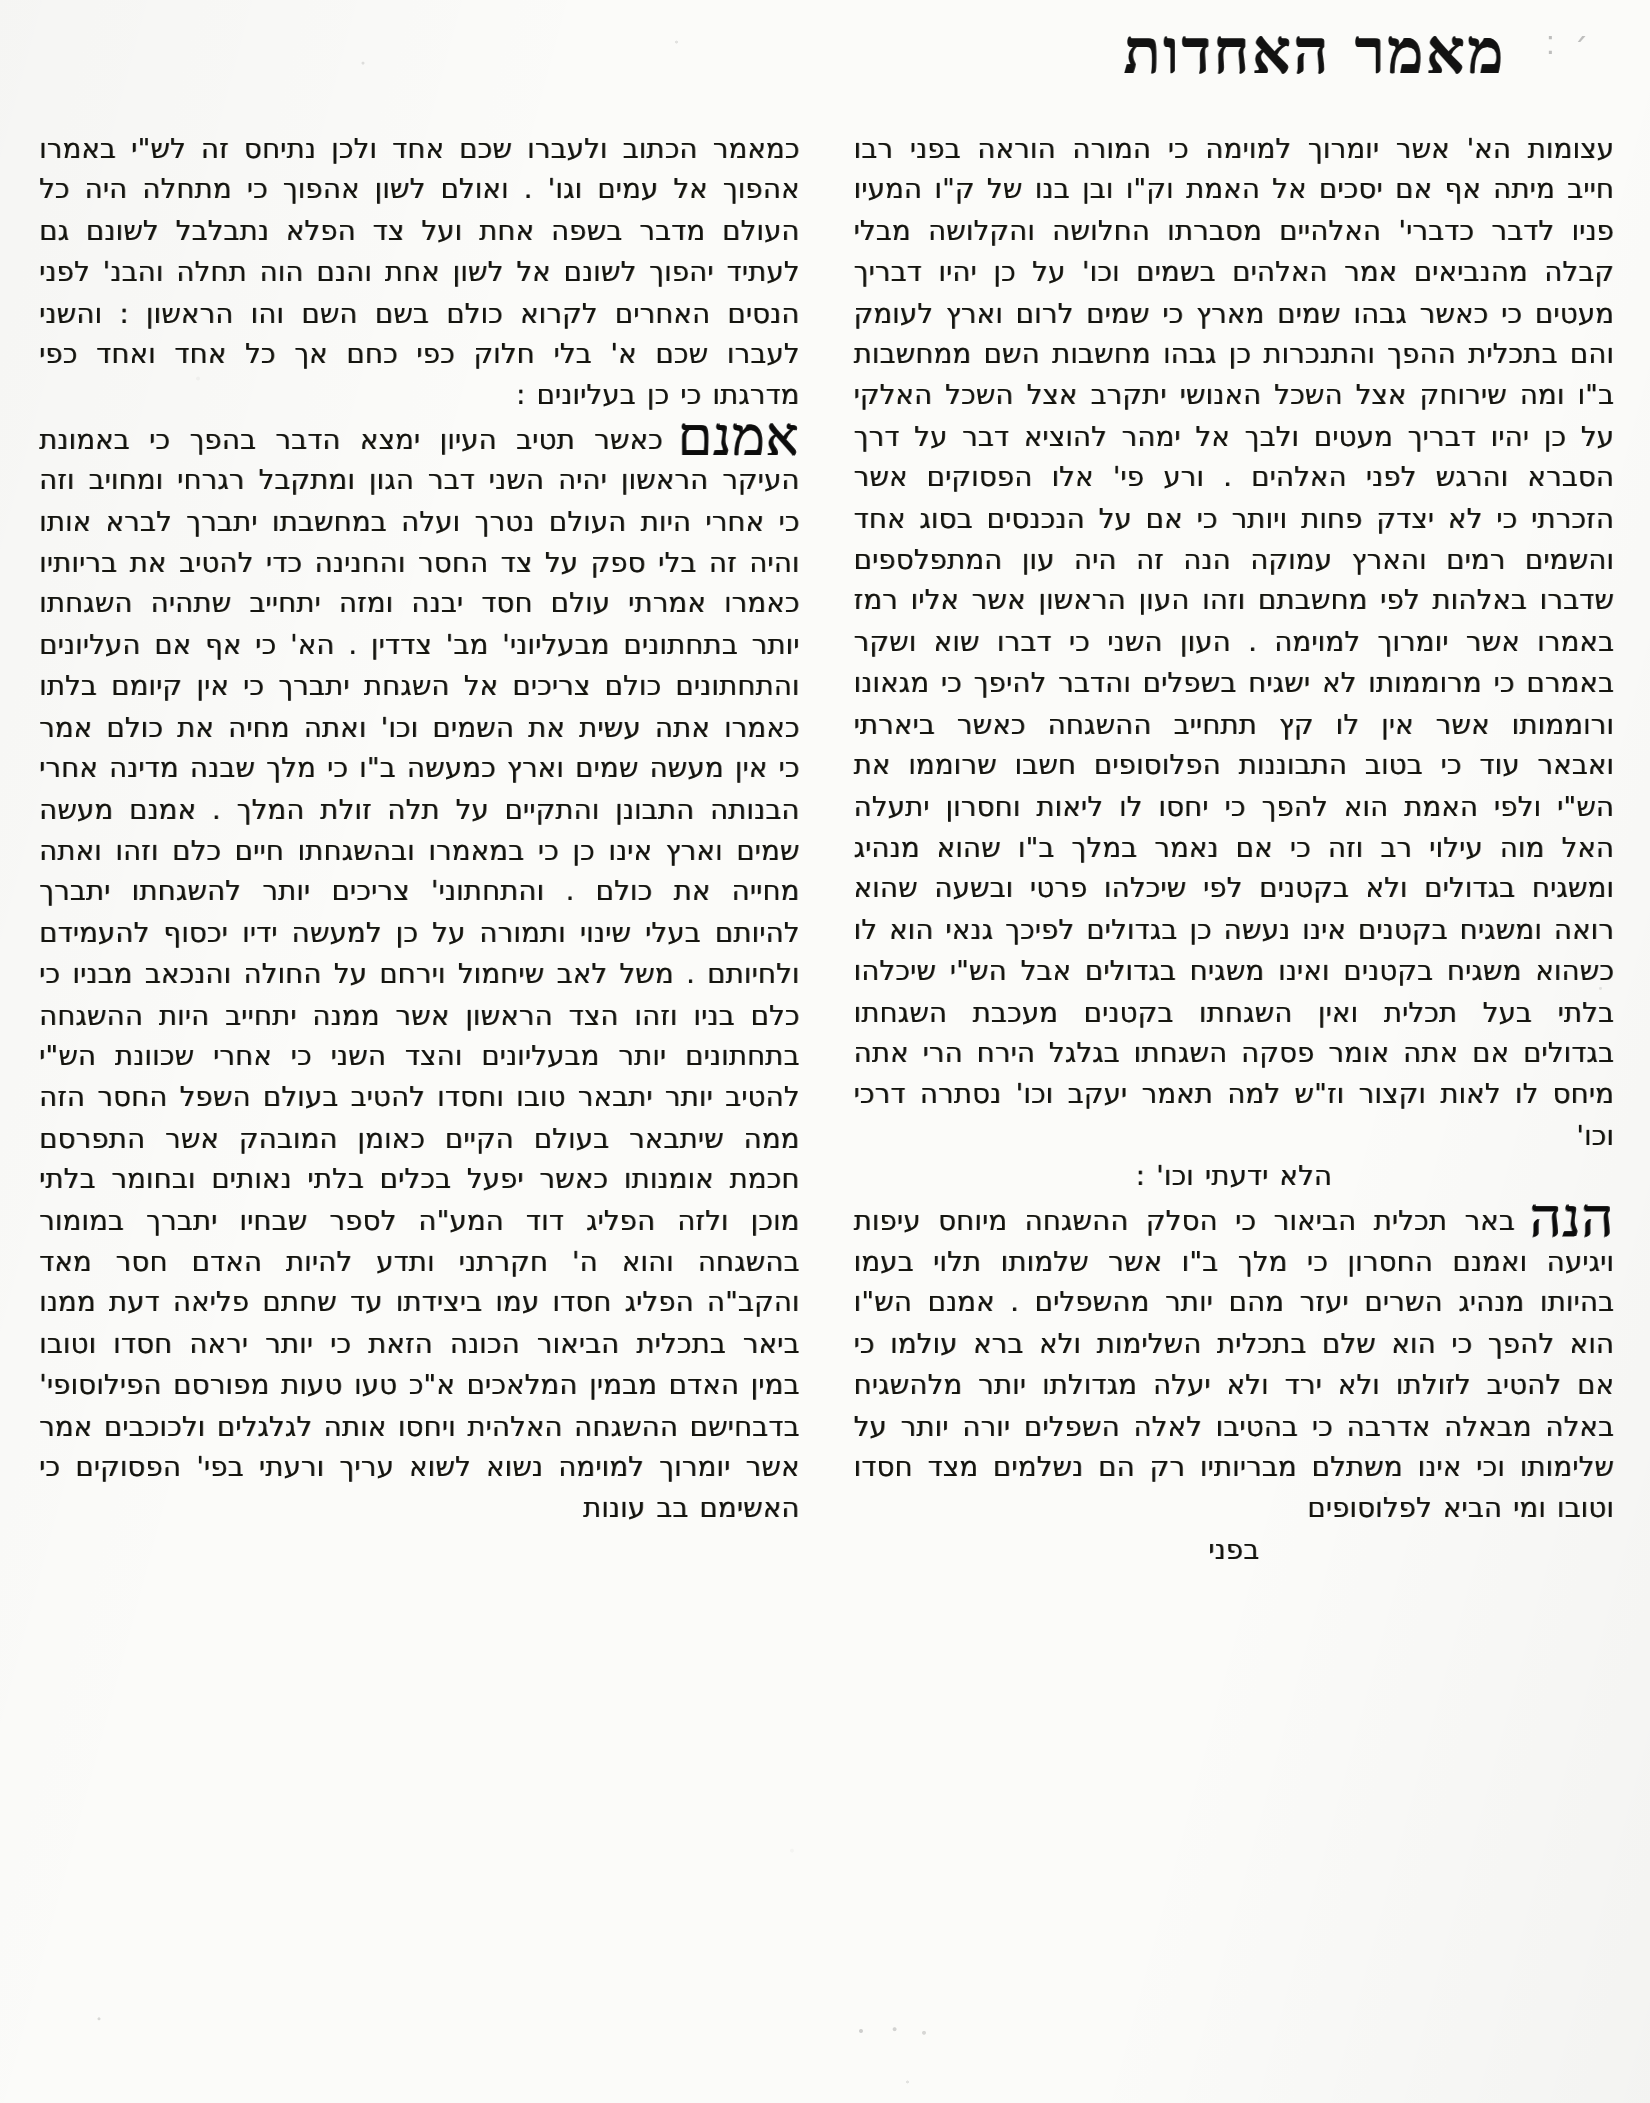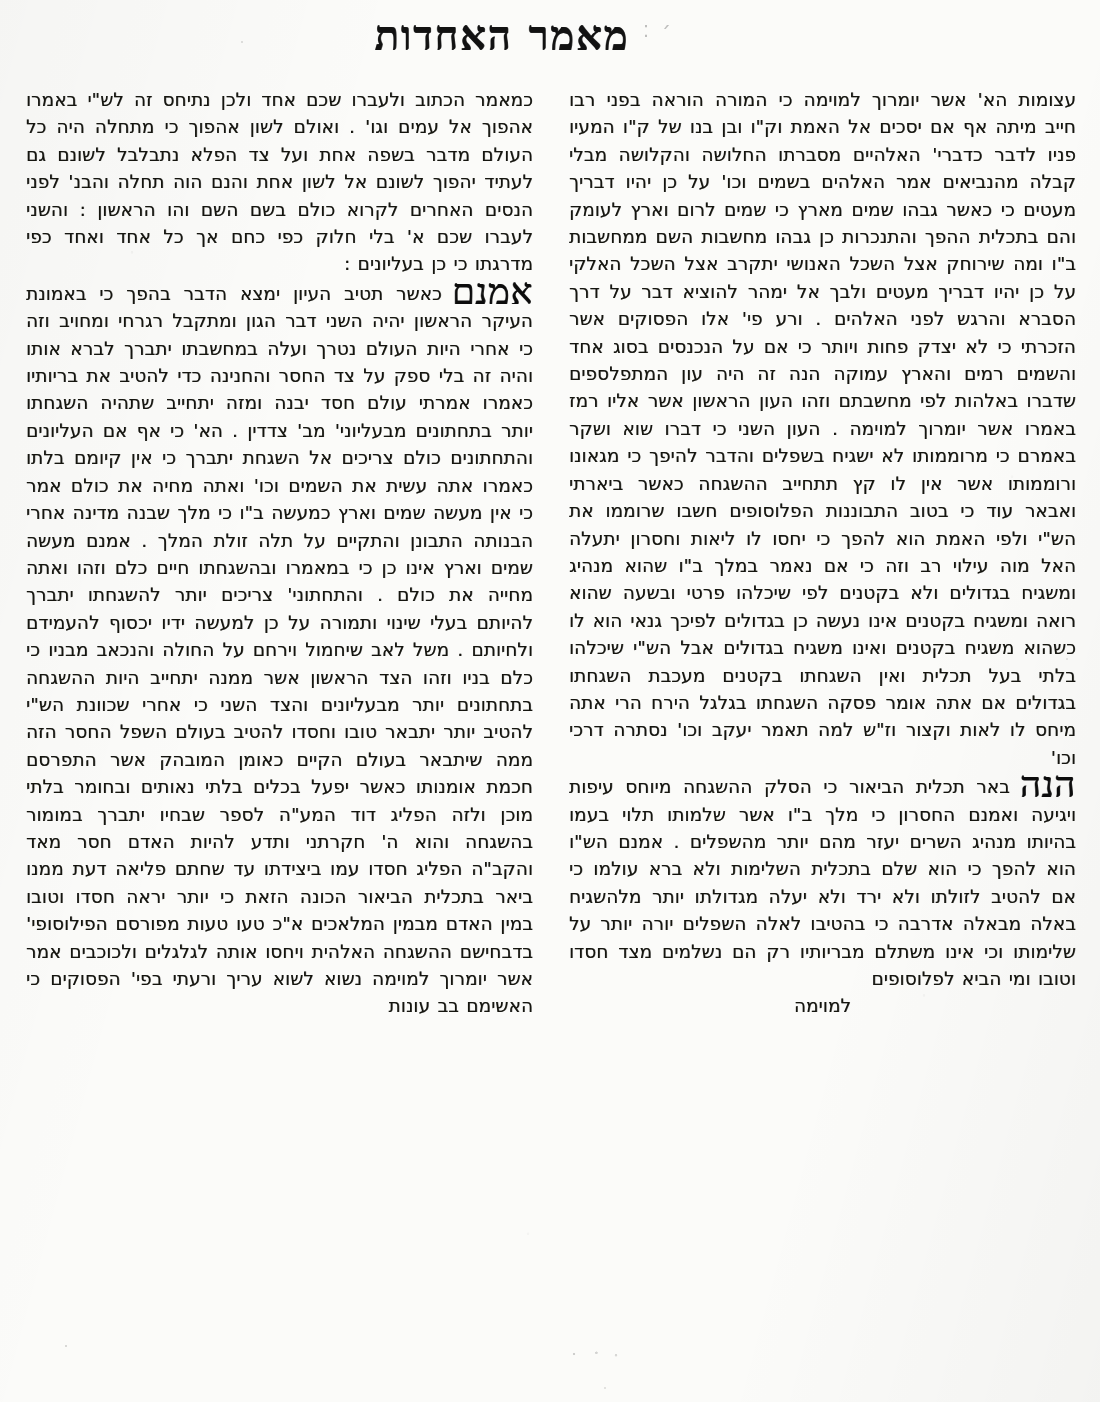--- a/index.html
+++ b/index.html
@@ -27,21 +27,20 @@
       radial-gradient(circle at 92% 34%, rgba(0,0,0,0.024) 0 1px, transparent 1.6px),
       linear-gradient(105deg, rgba(0,0,0,0.022) 0%, rgba(0,0,0,0) 28%, rgba(0,0,0,0) 74%, rgba(0,0,0,0.030) 100%);
   }
 
   
   .header {
     position: absolute;
     top: 14px;
     left: 0;
     right: 0;
-    text-align: center;
     padding-right: 38px;
   }
   .title {
     display: inline-block;
     font-family: "DejaVu Serif", "Liberation Serif", serif;
     font-weight: 700;
     font-size: 40px;
     line-height: 1.05;
     letter-spacing: 2px;
     color: #121212;
@@ -151,24 +150,25 @@
     <span class="title-flourish">׳ ׃</span><span class="title">מאמר האחדות</span>
   </div>
 
   <div class="columns">
 
     <div class="col">
       <div class="body-text">
         <p>
           <span>עצומות הא'  אשר יומרוך למוימה כי המורה הוראה בפני רבו חייב מיתה אף אם  יסכים אל האמת וק"ו ובן בנו של ק"ו המעיו  פניו לדבר כדברי' האלהיים מסברתו החלושה והקלושה מבלי קבלה מהנביאים אמר האלהים  בשמים וכו' על כן יהיו דבריך מעטים כי כאשר גבהו שמים מארץ כי שמים לרום וארץ לעומק והם בתכלית ההפך והתנכרות כן גבהו מחשבות השם ממחשבות ב"ו ומה שירוחק אצל השכל  האנושי יתקרב אצל השכל האלקי על כן יהיו דבריך מעטים ולבך אל ימהר להוציא דבר  על דרך הסברא  והרגש לפני האלהים . ורע פי' אלו הפסוקים אשר הזכרתי כי לא יצדק פחות  ויותר כי  אם  על  הנכנסים בסוג אחד והשמים  רמים והארץ  עמוקה הנה  זה היה עון המתפלספים שדברו  באלהות לפי מחשבתם וזהו העון הראשון אשר אליו  רמז  באמרו אשר יומרוך למוימה . העון השני כי דברו  שוא  ושקר באמרם כי מרוממותו לא ישגיח בשפלים והדבר להיפך כי מגאונו ורוממותו אשר אין לו קץ תתחייב ההשגחה כאשר ביארתי ואבאר  עוד כי  בטוב התבוננות הפלוסופים חשבו שרוממו  את הש"י ולפי האמת הוא להפך כי יחסו לו ליאות וחסרון יתעלה האל מוה עילוי רב וזה כי אם נאמר  במלך  ב"ו  שהוא מנהיג ומשגיח בגדולים ולא בקטנים לפי שיכלהו פרטי ובשעה  שהוא רואה  ומשגיח  בקטנים אינו נעשה כן  בגדולים לפיכך  גנאי  הוא  לו  כשהוא משגיח בקטנים ואינו  משגיח בגדולים  אבל הש"י שיכלהו בלתי בעל  תכלית ואין השגחתו בקטנים מעכבת השגחתו בגדולים  אם אתה  אומר  פסקה השגחתו בגלגל  הירח הרי  אתה  מיחס לו לאות וקצור וז"ש  למה תאמר יעקב וכו' נסתרה דרכי וכו'</span>
         </p>
+        <p class="centered-line">הלא ידעתי וכו' :</p>
         <p>
           <span class="dropword">הנה</span><span>באר  תכלית הביאור כי הסלק  ההשגחה מיוחס עיפות ויגיעה  ואמנם החסרון  כי מלך ב"ו אשר שלמותו תלוי  בעמו בהיותו מנהיג השרים יעזר  מהם יותר מהשפלים . אמנם הש"ו הוא להפך כי הוא שלם בתכלית השלימות ולא ברא עולמו כי אם להטיב לזולתו ולא ירד ולא יעלה מגדולתו יותר מלהשגיח באלה מבאלה אדרבה כי בהטיבו לאלה  השפלים יורה יותר על שלימותו וכי אינו  משתלם מבריותיו רק הם נשלמים מצד חסדו וטובו ומי הביא לפלוסופים</span>
         </p>
-        <p class="catchword">למוימה</p>
+        <p class="catchword">בפני</p>
       </div>
     </div>
 
     <div class="col">
       <div class="body-text">
         <p>
           <span>כמאמר הכתוב  ולעברו   שכם אחד ולכן נתיחס זה לש"י באמרו אהפוך אל  עמים וגו' . ואולם לשון אהפוך כי מתחלה היה כל העולם  מדבר בשפה אחת  ועל צד הפלא  נתבלבל  לשונם  גם לעתיד יהפוך לשונם אל לשון אחת והנם הוה תחלה והבנ' לפני  הנסים האחרים לקרוא  כולם בשם השם והו הראשון : והשני לעברו שכם א'  בלי חלוק כפי כחם אך כל אחד ואחד כפי מדרגתו כי  כן בעליונים :</span>
         </p>
         <p>
           <span class="dropword">אמנם</span><span>כאשר תטיב העיון ימצא  הדבר בהפך כי  באמונת העיקר הראשון  יהיה השני דבר הגון ומתקבל רגרחי  ומחויב וזה  כי אחרי היות העולם נטרך ועלה במחשבתו  יתברך  לברא אותו והיה זה בלי ספק על  צד החסר  והחנינה כדי להטיב את בריותיו כאמרו  אמרתי  עולם חסד יבנה ומזה יתחייב שתהיה השגחתו יותר בתחתונים מבעליוני' מב' צדדין . הא' כי אף אם  העליונים והתחתונים כולם צריכים אל השגחת יתברך כי אין קיומם בלתו כאמרו  אתה  עשית  את השמים  וכו' ואתה מחיה את כולם אמר כי אין מעשה שמים  וארץ כמעשה ב"ו כי מלך  שבנה מדינה אחרי הבנותה התבונן והתקיים  על  תלה  זולת המלך . אמנם מעשה שמים וארץ אינו כן כי במאמרו ובהשגחתו חיים כלם וזהו ואתה מחייה את כולם . והתחתוני' צריכים יותר להשגחתו יתברך להיותם בעלי שינוי ותמורה  על  כן למעשה  ידיו  יכסוף  להעמידם ולחיותם . משל לאב שיחמול  וירחם על החולה והנכאב מבניו כי כלם בניו וזהו הצד הראשון אשר ממנה  יתחייב  היות ההשגחה  בתחתונים יותר מבעליונים והצד השני  כי  אחרי שכוונת הש"י להטיב יותר  יתבאר  טובו וחסדו להטיב בעולם השפל החסר הזה ממה שיתבאר  בעולם הקיים כאומן המובהק אשר התפרסם  חכמת  אומנותו כאשר יפעל בכלים  בלתי  נאותים ובחומר בלתי מוכן ולזה הפליג דוד המע"ה  לספר שבחיו יתברך במומור בהשגחה  והוא  ה'  חקרתני  ותדע להיות האדם חסר מאד והקב"ה הפליג חסדו עמו ביצידתו עד שחתם פליאה דעת ממנו ביאר בתכלית הביאור הכונה הזאת כי יותר  יראה חסדו וטובו במין האדם מבמין המלאכים א"כ טעו טעות מפורסם הפילוסופי' בדבחישם ההשגחה האלהית ויחסו אותה לגלגלים ולכוכבים אמר  אשר יומרוך למוימה  נשוא לשוא עריך  ורעתי בפי' הפסוקים כי האשימם בב  עונות</span>

